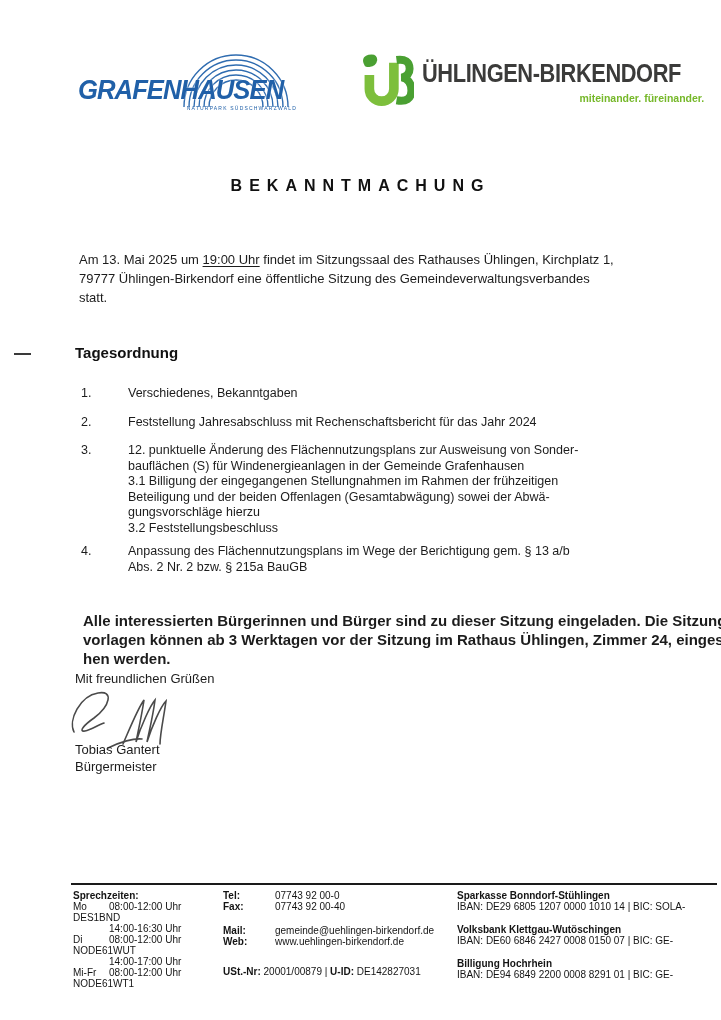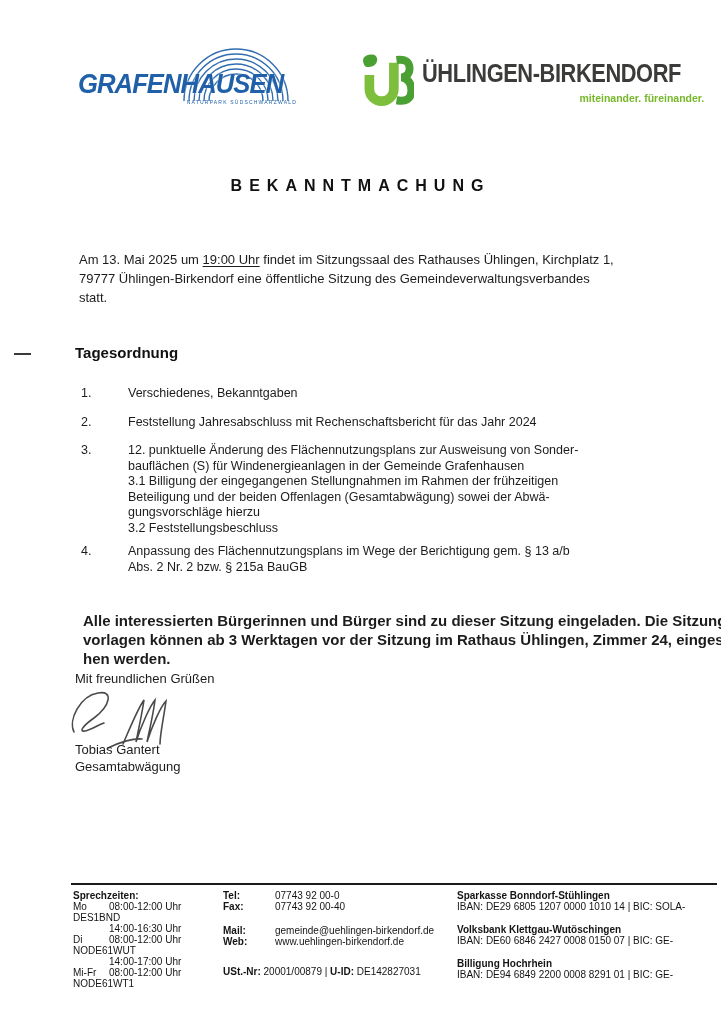--- a/index.html
+++ b/index.html
@@ -4,21 +4,21 @@
 <style>
   html,body{margin:0;padding:0;background:#ffffff;}
   .page{
     position:relative;width:721px;height:1020px;background:#ffffff;overflow:hidden;
     font-family:"Liberation Sans","DejaVu Sans",sans-serif;color:#1c1c1c;
   }
   .pre{white-space:pre;}
   .u{text-decoration:underline;text-underline-offset:2px;}
 
   
-  .gh-logo{position:absolute;left:78px;top:43px;width:225px;height:68px;}
+  .gh-logo{position:absolute;left:78px;top:49px;width:225px;height:68px;}
   .gh-arch{position:absolute;left:98px;top:0;width:120px;height:58px;}
   .gh-word{
     position:absolute;left:0;top:26px;font-weight:bold;font-style:italic;
     font-size:27px;color:#2060a8;letter-spacing:-1px;transform:scaleX(0.95);
     transform-origin:left center;white-space:nowrap;text-shadow:0 0 2px #fff;
   }
   .gh-tag{
     position:absolute;right:6px;top:56px;font-size:5px;color:#2060a8;
     letter-spacing:1.2px;white-space:nowrap;
   }
@@ -141,21 +141,21 @@
 
   <svg class="signature" viewBox="0 0 175 64">
     <g fill="none" stroke="#4a4a4a" stroke-width="1.6" stroke-linecap="round">
       <path d="M6,46 C0,34 12,10 30,7 C46,4 42,20 26,32 C16,39 10,46 17,45 C23,44 30,39 36,37"></path>
       <path d="M55,58 C62,42 70,22 76,14 C74,28 70,46 68,56 C73,40 82,20 87,14 C85,30 81,46 79,56 C84,40 93,20 98,15 C96,30 92,48 92,58"></path>
       <path d="M40,62 C52,56 66,52 74,53"></path>
     </g>
   </svg>
 
   <p class="signer-name">Tobias Gantert</p>
-  <p class="signer-title">Gesamtabwägung</p>
+  <p class="signer-title">Bürgermeister</p>
 
   <div class="footer-divider"></div>
   <div class="footer">
 
     <div class="f-col1">
       <div class="f-bold">Sprechzeiten:</div>
       <div class="h-row">
           <span class="h-day">Mo</span>
           <span>08:00-12:00 Uhr</span>
         </div>

